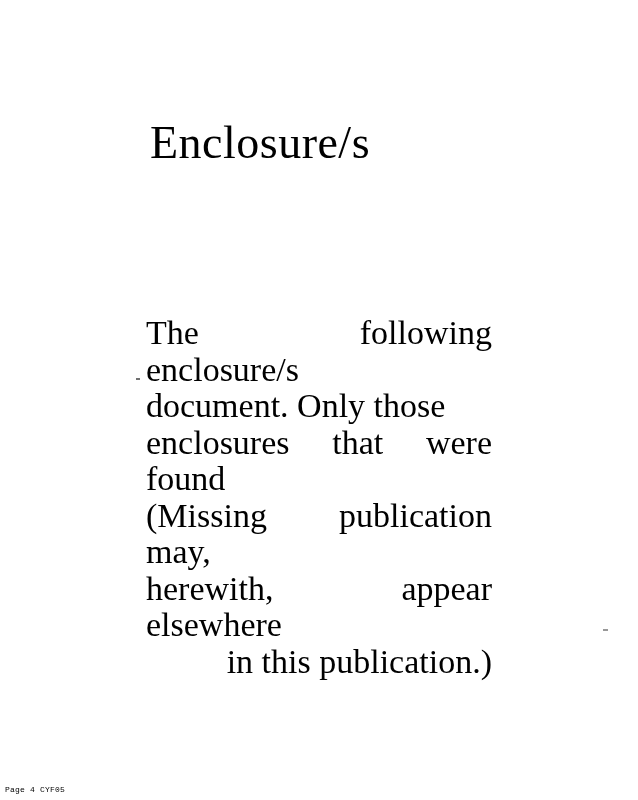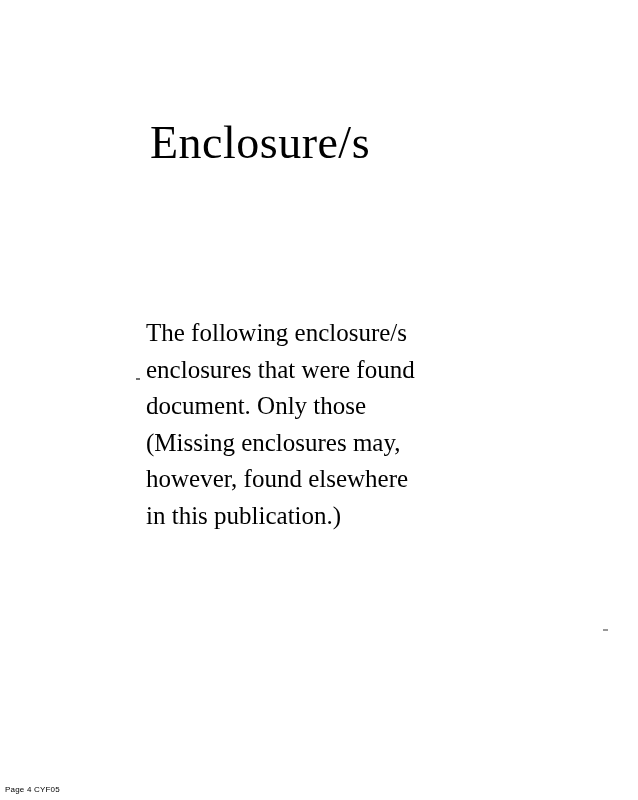--- a/index.html
+++ b/index.html
@@ -36,37 +36,37 @@
     line-height: 1.1;
     margin: 0;
     padding: 0;
   }
   .body-block {
     position: absolute;
     top: 315px;
     left: 146px;
     width: 346px;
     font-family: "Liberation Serif", serif;
-    font-size: 25px;
+    font-size: 34px;
     line-height: 36.5px;
     text-align: justify;
     text-justify: inter-word;
   }
   .body-block p {
     margin: 0;
     padding: 0;
   }
   .body-block p.last-line {
-    text-align: left;
+    text-align: right;
   }
   .footer {
     position: absolute;
     bottom: 6px;
     left: 5px;
-    font-family: Liberation Sans, sans-serif;
+    font-family: Liberation Mono, monospace;
     font-size: 8px;
     color: #000000;
     letter-spacing: 0.2px;
     text-align: right;
   }
   .stray-mark {
     position: absolute;
     left: 136px;
     top: 378px;
     width: 4px;
@@ -86,24 +86,24 @@
 </style>
 </head>
 <body>
 
 <div class="page">
 
   <h1 class="doc-title">Enclosure/s</h1>
 
   <div class="body-block">
     <p>The following enclosure/s</p>
+    <p>document.     Only those</p>
     <p>enclosures that were found</p>
-    <p>document.     Only those</p>
-    <p>(Missing enclosures may,</p>
-    <p>however, found elsewhere</p>
+    <p>(Missing publication may,</p>
+    <p>herewith, appear elsewhere</p>
     <p class="last-line">in this publication.)</p>
   </div>
 
   <div class="stray-mark"></div>
   <div class="stray-mark-2"></div>
 
   <div class="footer">Page 4  CYF05</div>
 
 </div>
 

